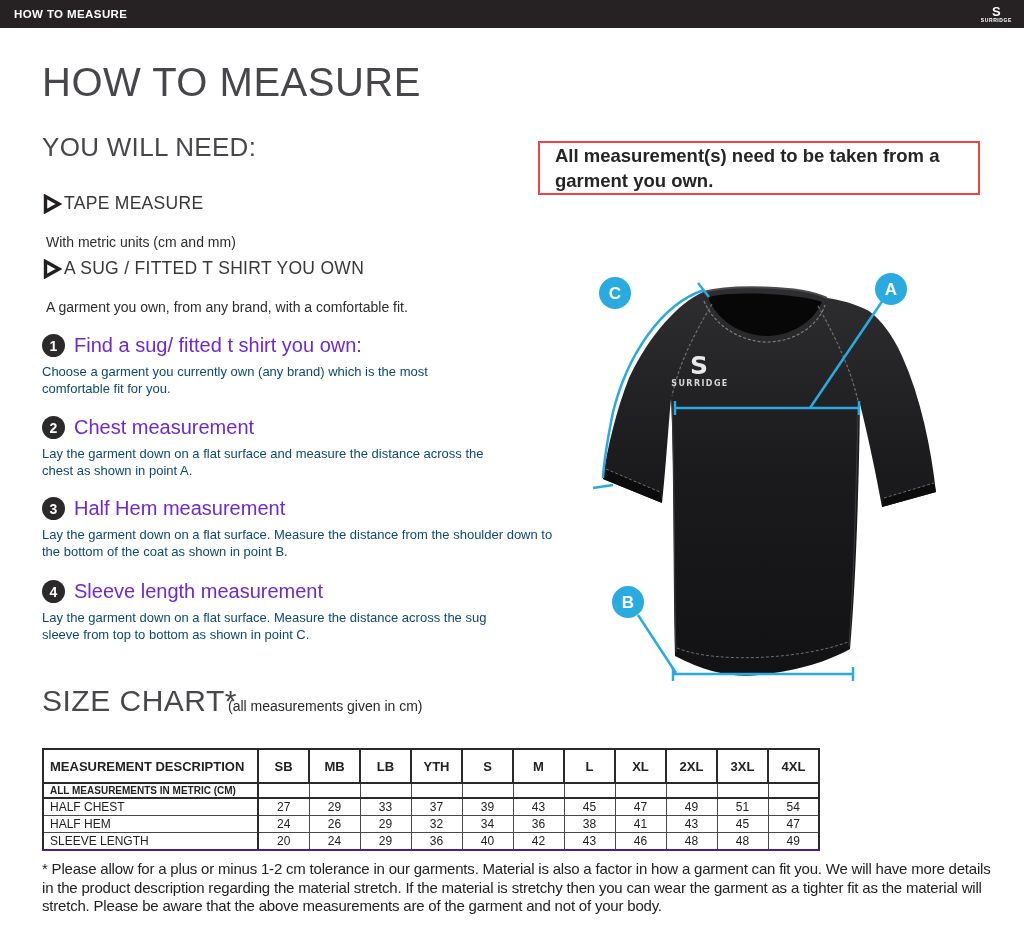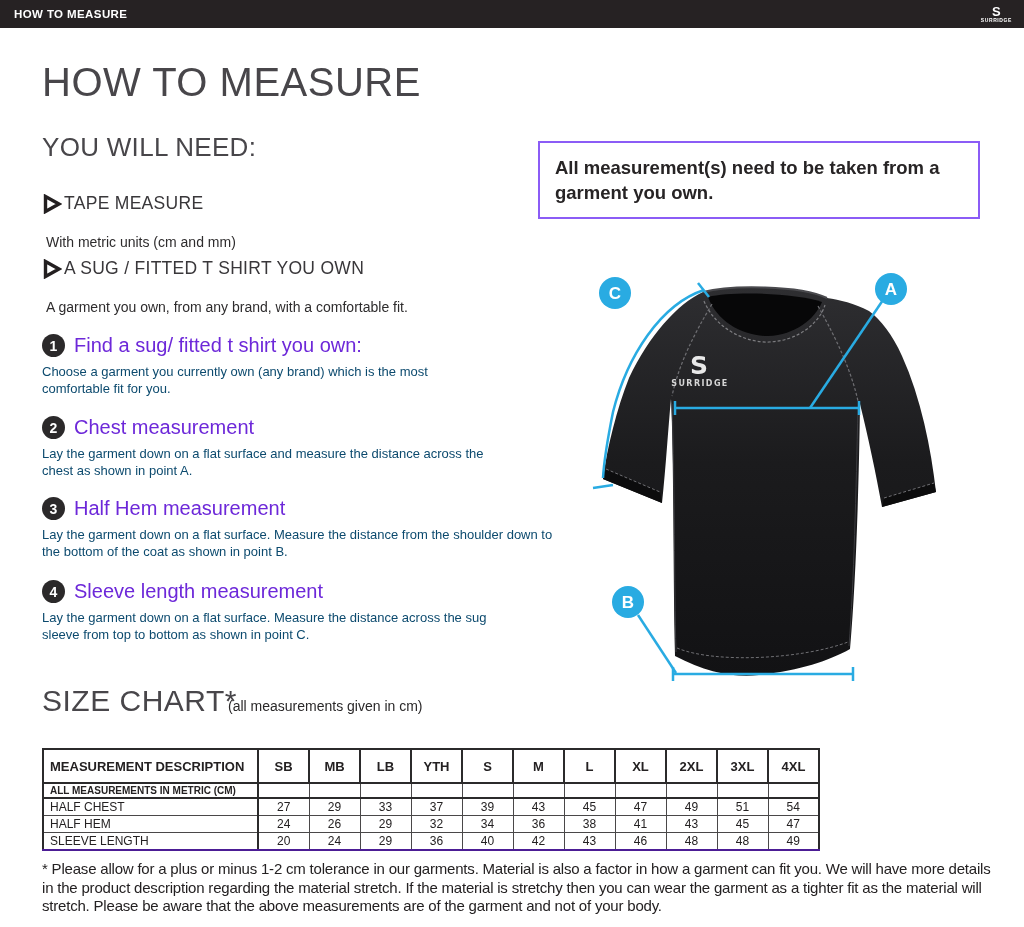--- a/index.html
+++ b/index.html
@@ -24,22 +24,22 @@
   .tri{width:20px;height:20px;flex:0 0 auto;}
 
   .step{position:absolute;left:42px;}
   .step-head{display:flex;align-items:center;gap:9px;}
   .badge{width:23px;height:23px;border-radius:50%;background:#2b292a;color:#ffffff;
          font-size:14px;font-weight:bold;display:flex;align-items:center;justify-content:center;flex:0 0 auto;}
   .step-title{font-size:20px;color:#6d28d9;}
   .step-desc{font-size:13px;color:#0c4a6e;line-height:17px;margin-top:6px;}
   .w1{max-width:440px;} .w2{max-width:470px;} .w3{max-width:515px;} .w4{max-width:470px;}
 
-  .notebox{position:absolute;left:538px;top:141px;width:408px;border:2px solid #8b5cf6;
-           padding:12px 15px;font-size:18.5px;font-weight:bold;color:#272425;line-height:25px;}
+  .notebox{position:absolute;left:538px;top:141px;width:408px;border:2px solid #ef4444;
+           padding:0 15px;font-size:18.5px;font-weight:bold;color:#272425;line-height:25px;}
 
   .shirt{position:absolute;left:565px;top:252px;}
 
   .sizechart-h{position:absolute;left:42px;top:684px;font-size:30px;font-weight:400;color:#48464a;letter-spacing:.5px;}
   .sizechart-sub{position:absolute;left:228px;top:698px;font-size:14px;color:#2a2829;}
 
   table.sizes{position:absolute;left:42px;top:748px;border-collapse:collapse;table-layout:fixed;
               width:776px;color:#242122;}
   table.sizes col.desc{width:215px;}
   table.sizes col.sz{width:51px;}

